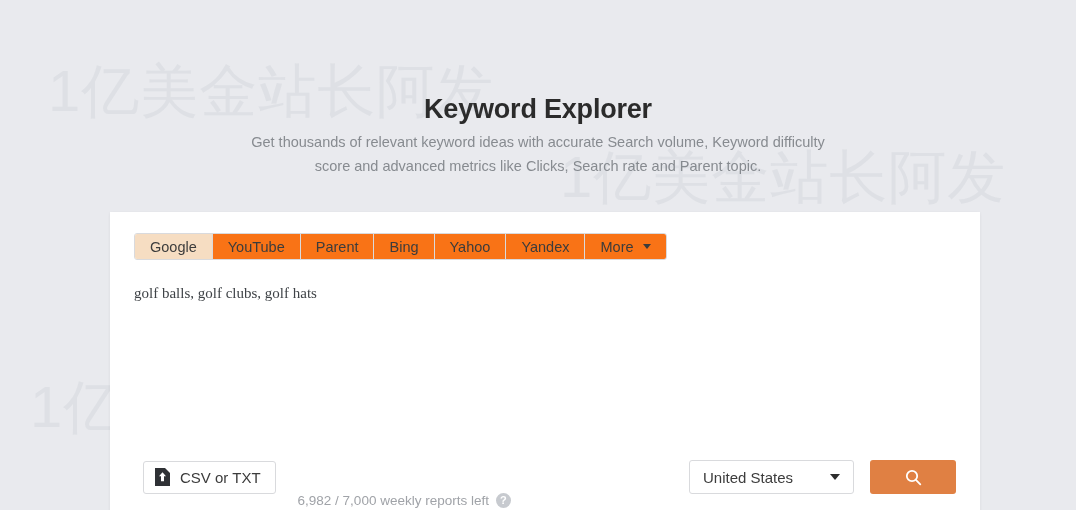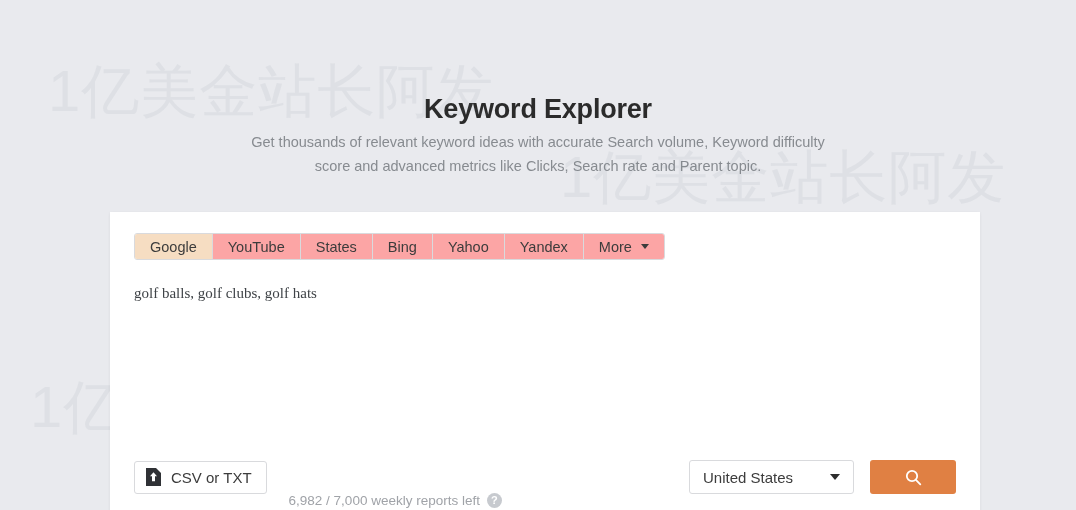--- a/index.html
+++ b/index.html
@@ -86,21 +86,21 @@
     height: 27px;
   }
   .engine-tab {
     display: flex;
     align-items: center;
     justify-content: center;
     padding: 0 15px;
     font-size: 14.5px;
     color: #3c3c3c;
     border-right: 1px solid #d9dadd;
-    background: #fca5a5;
+    background: #f97316;
     cursor: pointer;
     white-space: nowrap;
     height: 100%;
   }
   .engine-tab:last-child { border-right: none; }
   .engine-tab.active {
     background: #f6ddc2;
     color: #3c3c3c;
   }
   .engine-tab .caret {
@@ -125,21 +125,21 @@
     font-size: 15px;
     color: #3f4347;
     line-height: 1.5;
     white-space: pre-wrap;
     word-break: break-word;
   }
 
   
   .card-footer {
     position: absolute;
-    left: 24px;
+    left: 33px;
     right: 24px;
     bottom: 28px;
     height: 34px;
     display: flex;
     align-items: center;
   }
   .footer-left {
     display: flex;
     align-items: center;
   }
@@ -251,21 +251,21 @@
 <div class="search-card">
 
   <div class="engine-tabs">
     <div class="engine-tab active">
       <span>Google</span>
     </div>
     <div class="engine-tab">
       <span>YouTube</span>
     </div>
     <div class="engine-tab">
-      <span>States</span>
+      <span>Parent</span>
     </div>
     <div class="engine-tab">
       <span>Bing</span>
     </div>
     <div class="engine-tab">
       <span>Yahoo</span>
     </div>
     <div class="engine-tab">
       <span>Yandex</span>
     </div>

